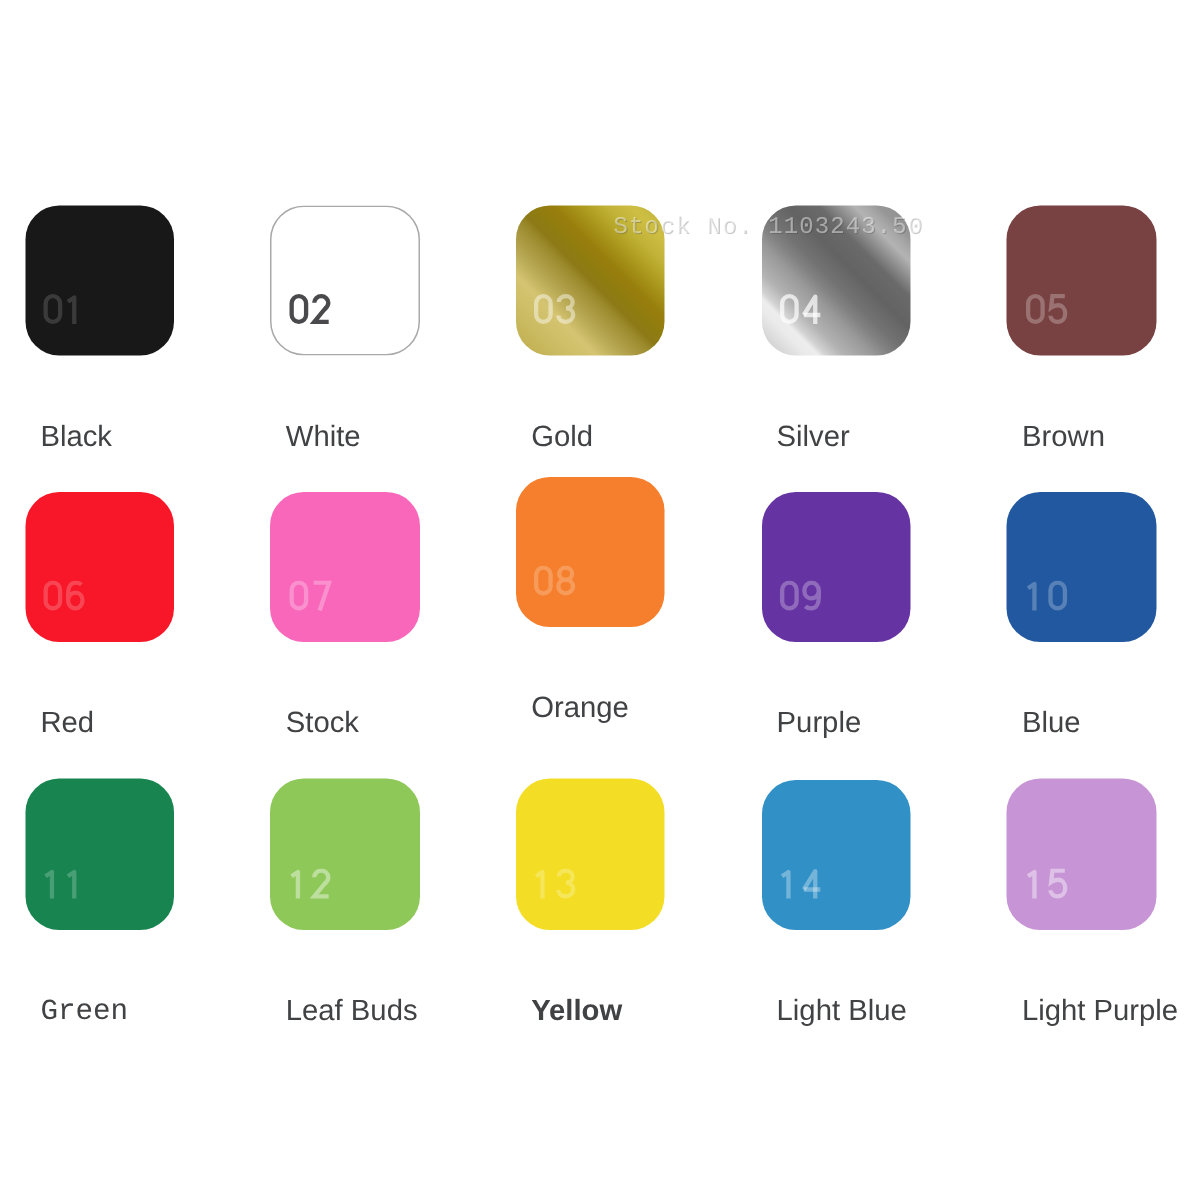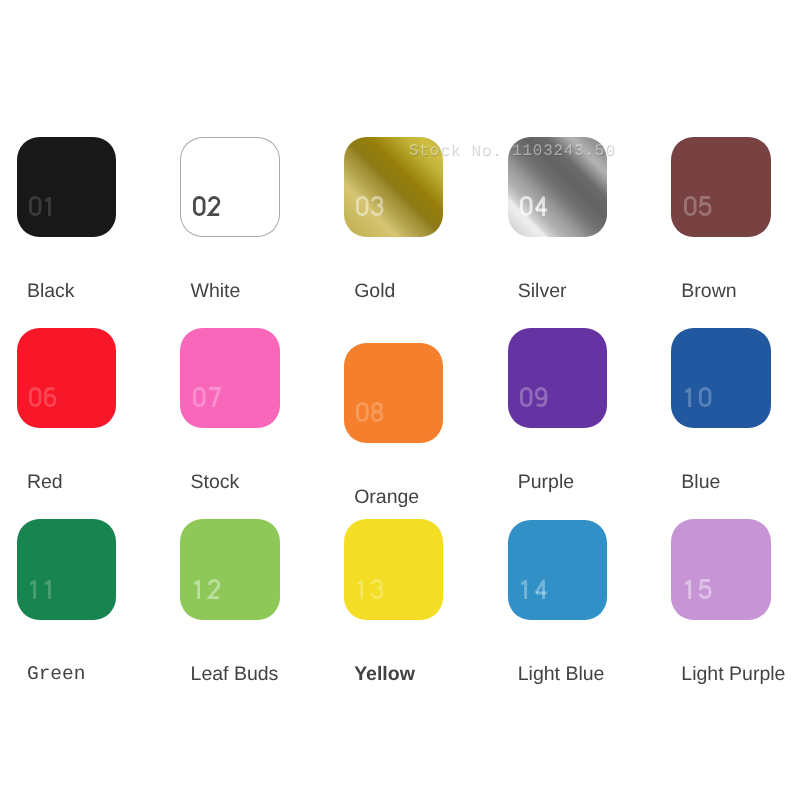--- a/index.html
+++ b/index.html
@@ -146,21 +146,21 @@
                 <g transform="translate(119,0)">
                   <path d="M 10 11.5 L 92 11.5 L 42 160"></path>
                 </g>
               </svg>
             </span>
             <span class="numtext">07</span>
           </span>
         </div>
         <div class="label">Stock</div>
       </div>
-      <div class="cell" style="left: 327.2px; top: 206px; text-decoration: underline;">
+      <div class="cell" style="left: 327.2px; top: 181px; text-decoration: underline;">
         <div class="swatch" style="background: rgb(245, 127, 45);">
           <span class="numwrap">
             <span class="num">
               <svg class="numsvg" width="37.375" height="21.500" viewBox="-40 0 299 172" fill="none" stroke="rgba(255,255,255,0.22)" stroke-width="23" stroke-linecap="butt" stroke-linejoin="miter">
                 <g transform="translate(0,0)">
                   <path d="M 50 11.5 C 71.3 11.5 88.5 28.7 88.5 50 L 88.5 110 C 88.5 131.3 71.3 148.5 50 148.5 C 28.7 148.5 11.5 131.3 11.5 110 L 11.5 50 C 11.5 28.7 28.7 11.5 50 11.5 Z"></path>
                 </g>
                 <g transform="translate(119,0)">
                   <path d="M 50 76 C 28 76 11 90 11 111 C 11 132 28 148.5 50 148.5 C 72 148.5 89 132 89 111 C 89 90 72 76 50 76 C 31 76 16 63 16 45 C 16 26 31 11.5 50 11.5 C 69 11.5 84 26 84 45 C 84 63 69 76 50 76 Z"></path>
                 </g>

